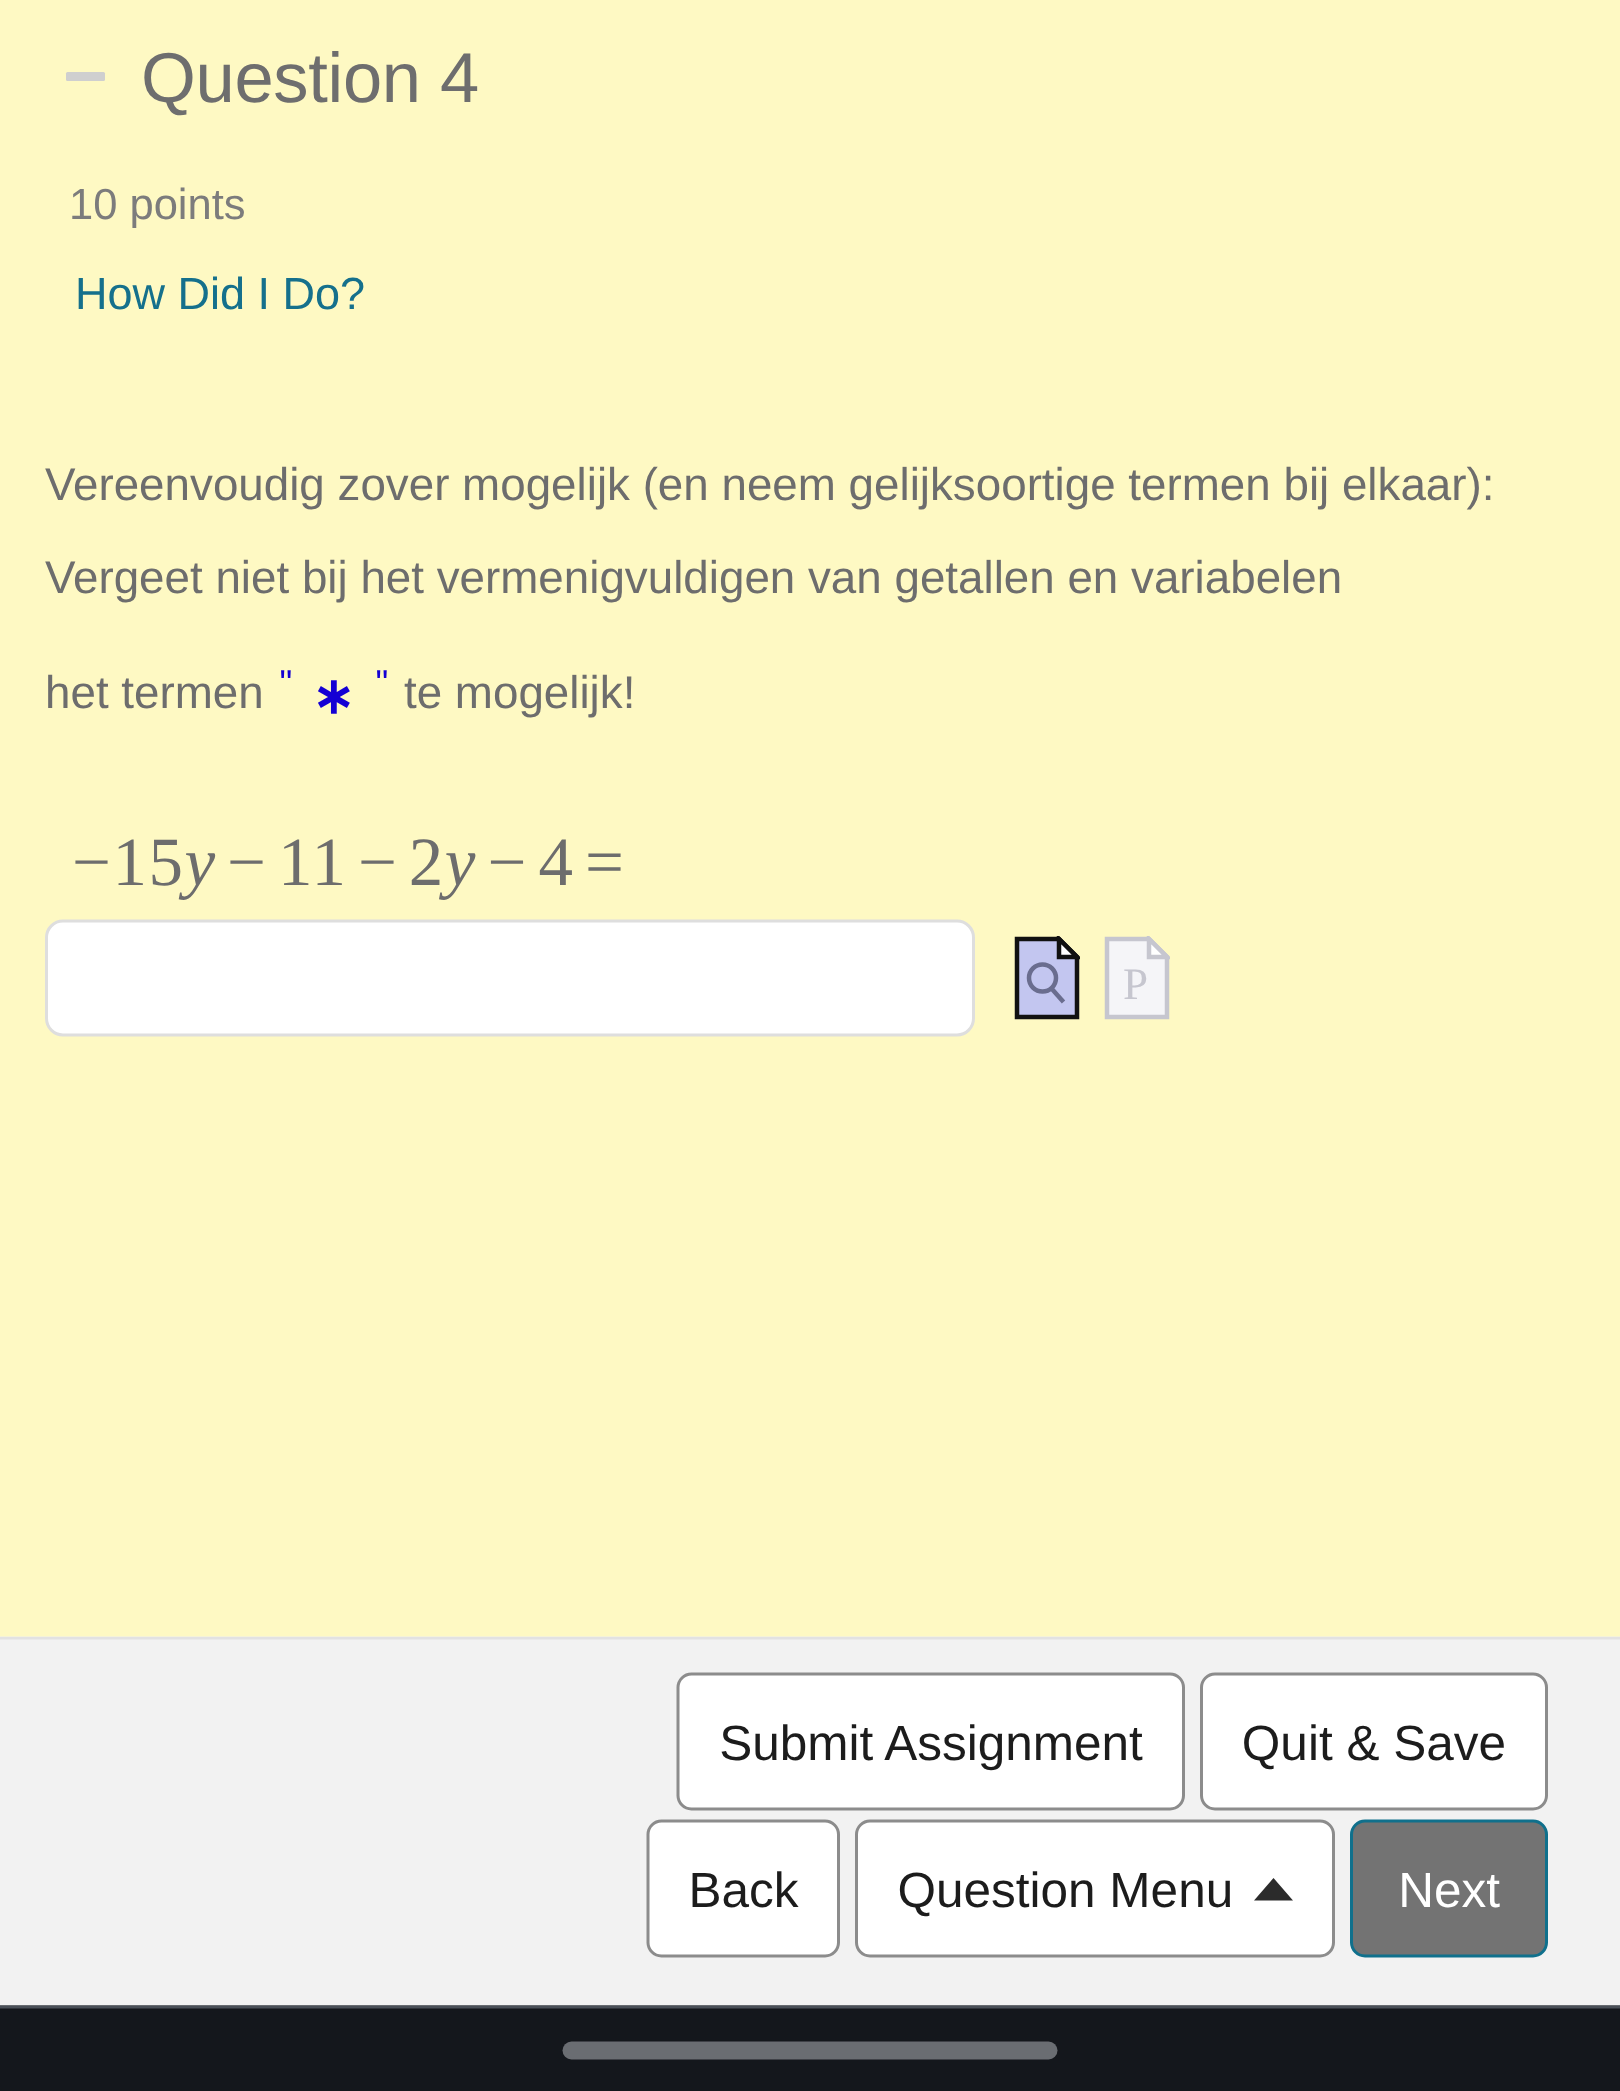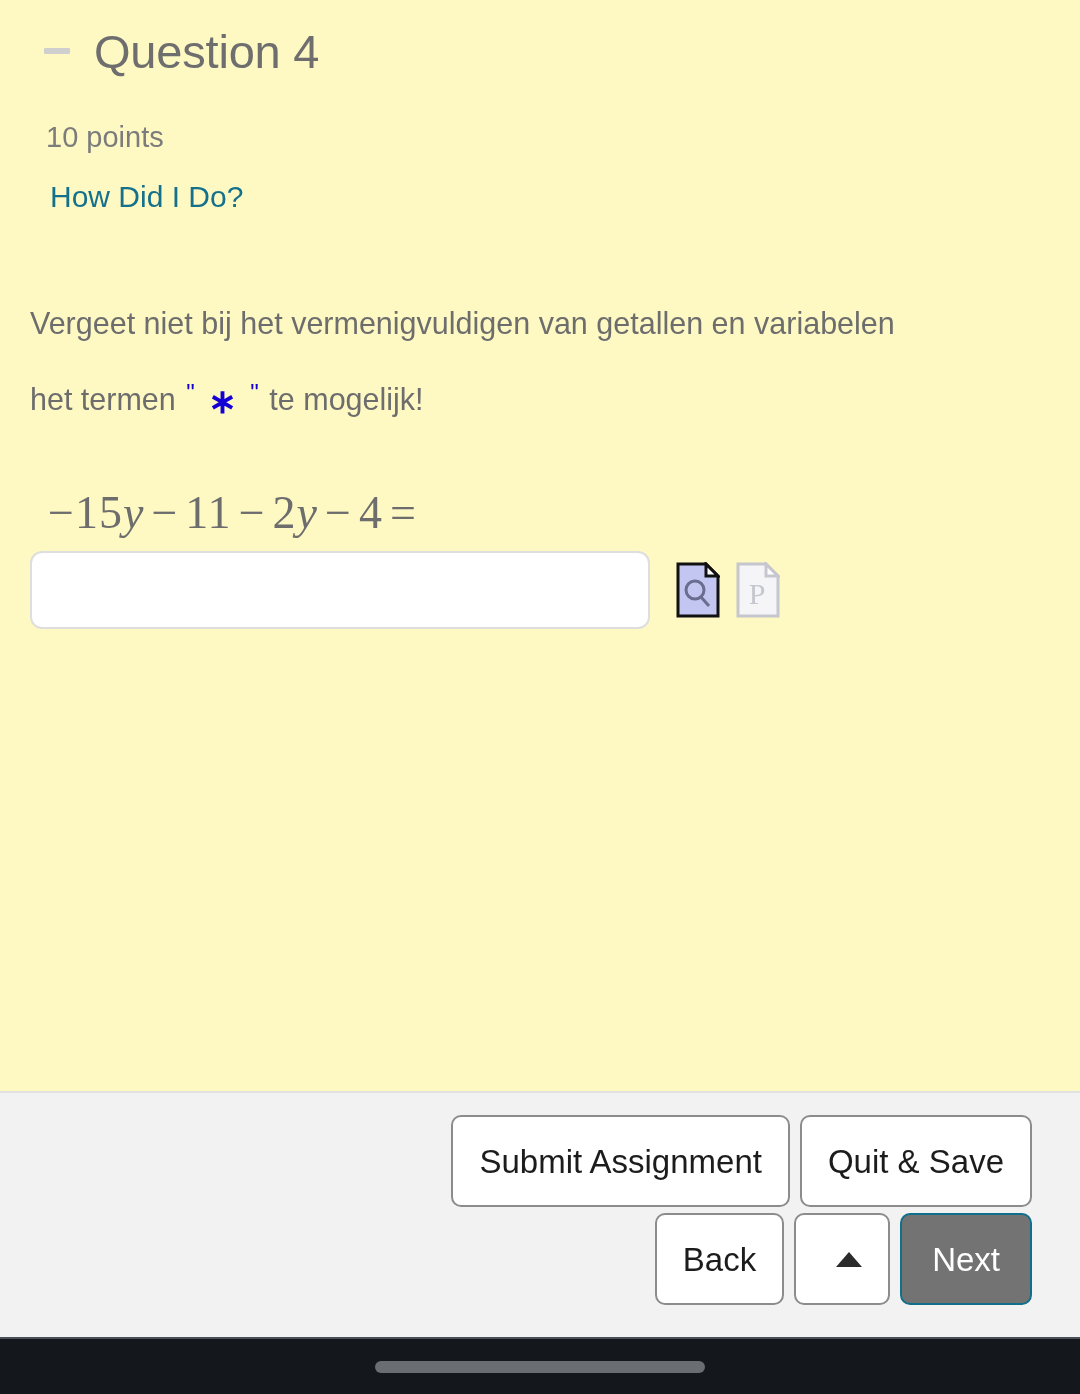--- a/index.html
+++ b/index.html
@@ -246,20 +246,21 @@
     <div class="q-header">
       <div class="collapse-toggle"></div>
       <div class="q-title">Question 4</div>
     </div>
 
     <div class="points">10 points</div>
 
     <a class="how-did-i-do">How Did I Do?</a>
 
     <div class="q-body">
+      <p>Vereenvoudig zover mogelijk (en neem gelijksoortige termen bij elkaar):</p>
       <p class="q-line-2">Vergeet niet bij het vermenigvuldigen van getallen en variabelen</p>
       <p class="q-line-3">
         <span>het termen</span>
         <span class="sym-quote">"</span>
         <span class="sym-star">∗</span>
         <span class="sym-quote">"</span>
         <span>te mogelijk!</span>
       </p>
     </div>
 
@@ -291,20 +292,21 @@
   </div>
 
   <div class="footer">
     <div class="btn-row">
       <button class="btn">Submit Assignment</button>
       <button class="btn">Quit &amp; Save</button>
     </div>
     <div class="btn-row row2">
       <button class="btn">Back</button>
       <button class="btn">
+        <span>Question Menu</span>
         <span class="caret-up"></span>
       </button>
       <button class="btn btn-next">Next</button>
     </div>
   </div>
 
   <div class="nav-bar">
     <div class="nav-pill"></div>
   </div>
 

